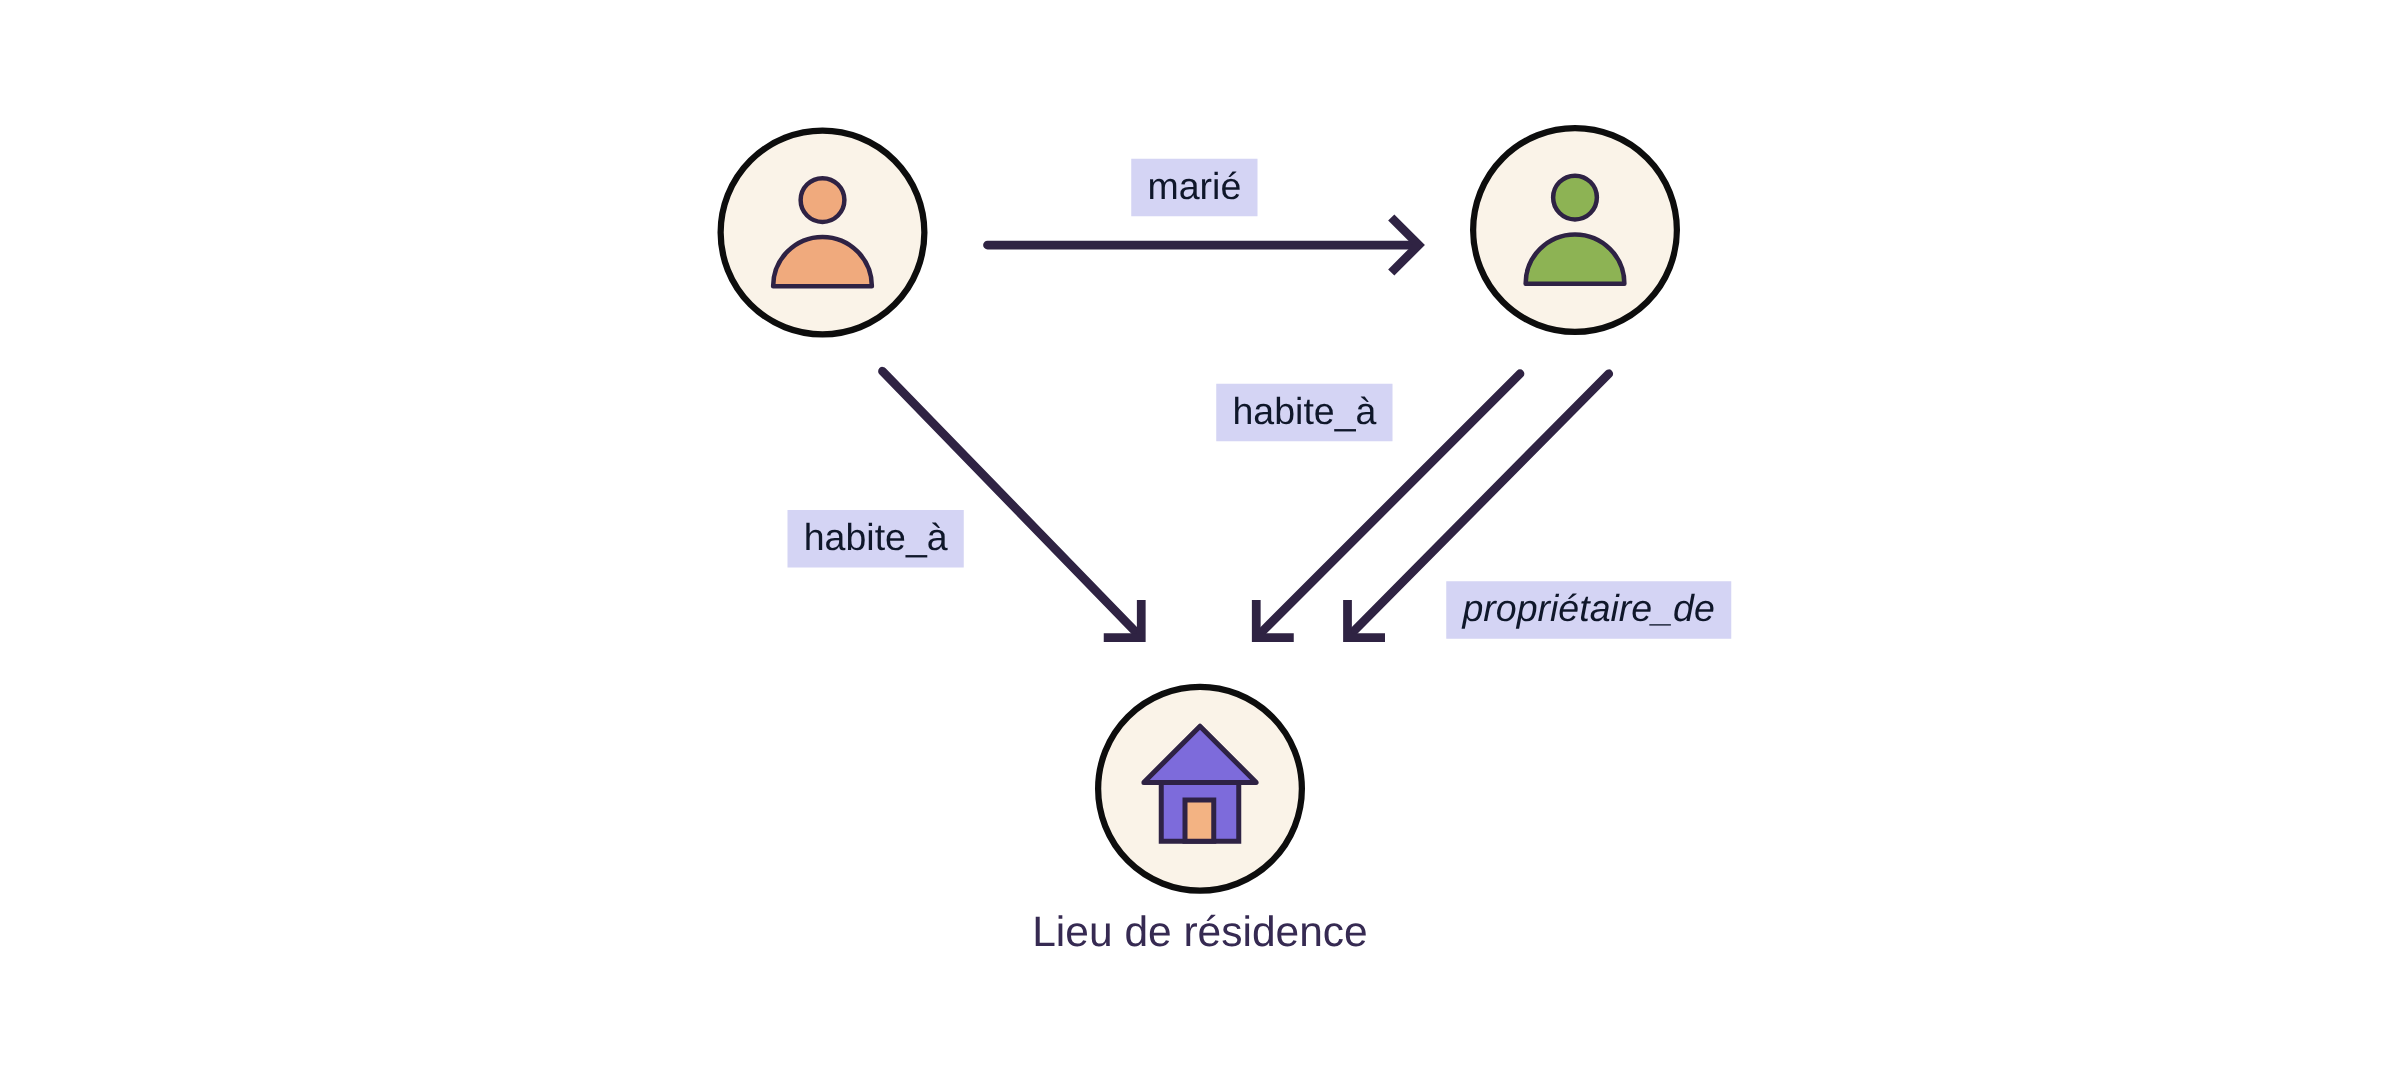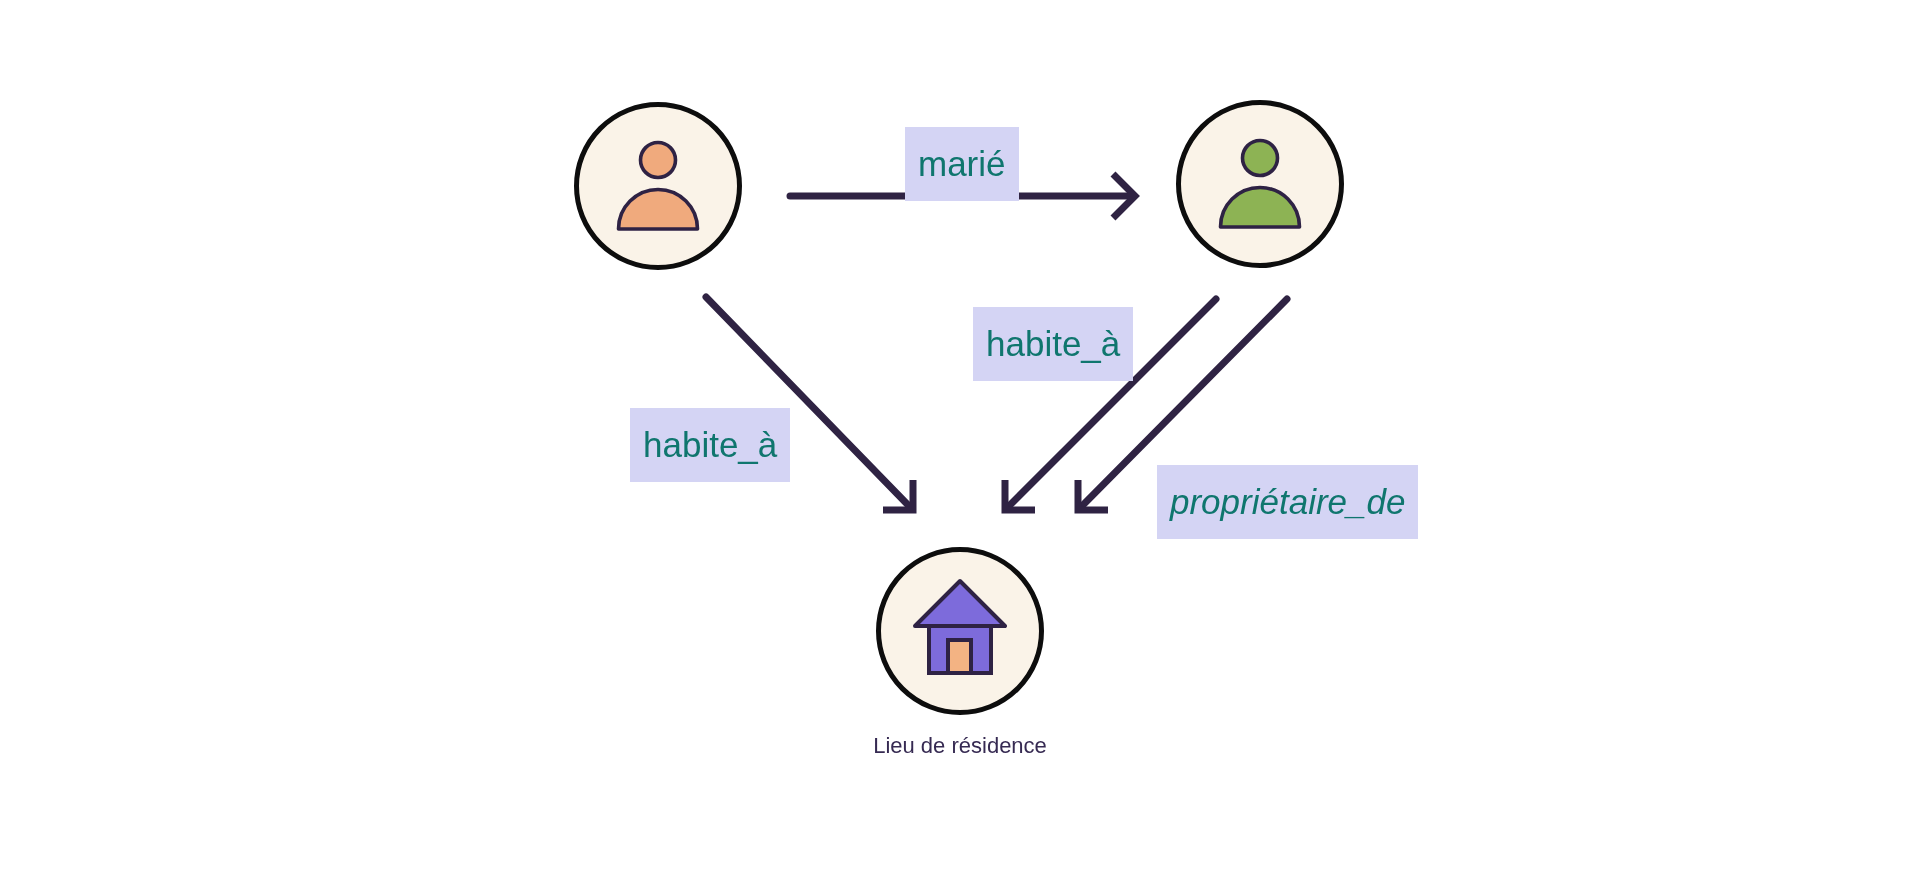--- a/index.html
+++ b/index.html
@@ -29,37 +29,37 @@
     align-items: center;
     justify-content: center;
   }
   .node--person-a { left: 574px; top: 102px; }
   .node--person-b { left: 1176px; top: 100px; }
   .node--residence { left: 876px; top: 547px; }
   .node--residence svg { margin-top: -6px; }
   .edge-label {
     position: absolute;
     background: #D4D4F4;
-    color: #0f766e;
-    font-size: 35px;
+    color: #0f172a;
+    font-size: 30px;
     line-height: 36px;
-    padding: 19px 13px;
+    padding: 5px 13px;
     white-space: nowrap;
   }
   .edge-label--marie { left: 905px; top: 127px; }
   .edge-label--habite-left { left: 630px; top: 408px; }
   .edge-label--habite-right { left: 973px; top: 307px; }
   .edge-label--proprietaire { left: 1157px; top: 465px; font-style: italic; }
   .node-caption {
     position: absolute;
     left: 810px; top: 726px;
     width: 300px;
     text-align: center;
     color: #362A52;
-    font-size: 22px;
+    font-size: 34px;
     line-height: 40px;
     white-space: nowrap;
   }
 </style>
 </head>
 <body>
 
 <div class="canvas">
 
   <svg class="edges-layer" viewBox="0 0 1920 873" width="1920" height="873" fill="none" stroke="#2F2343" stroke-width="7">

